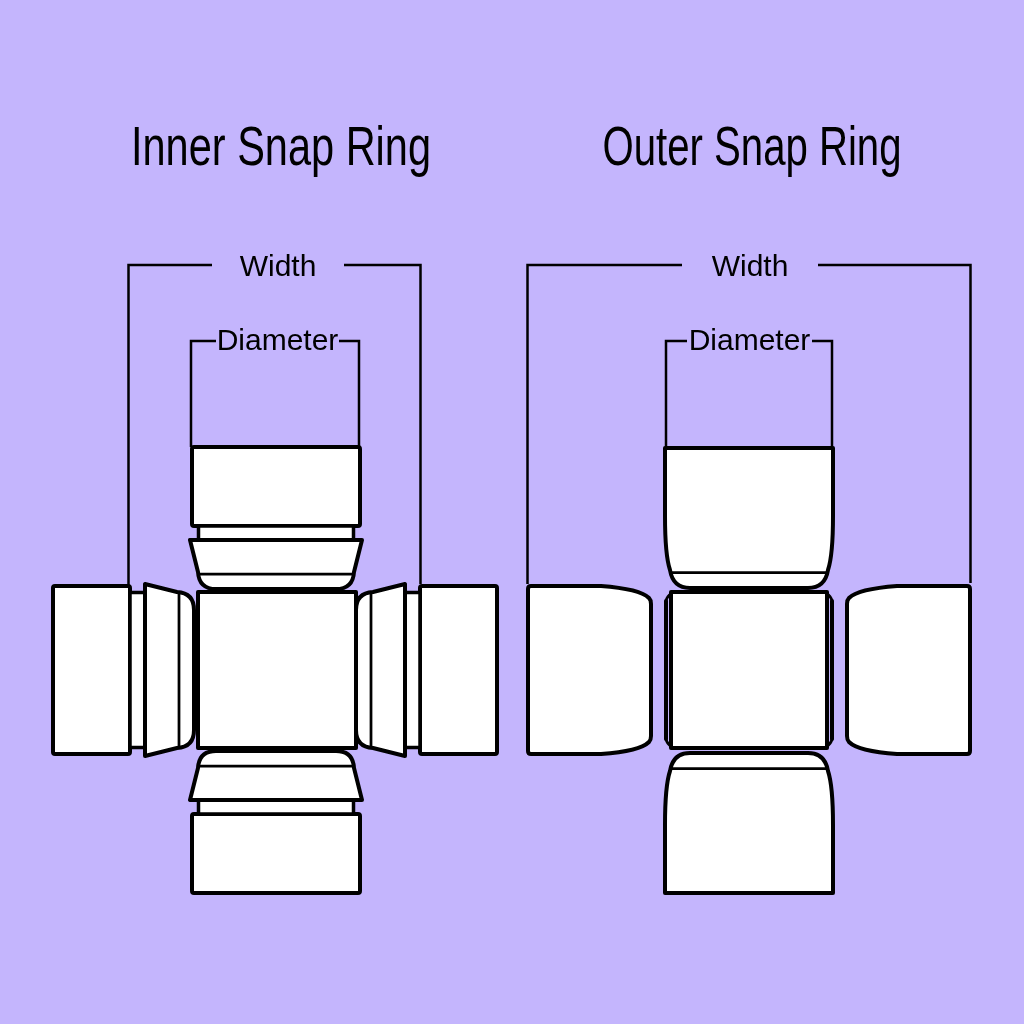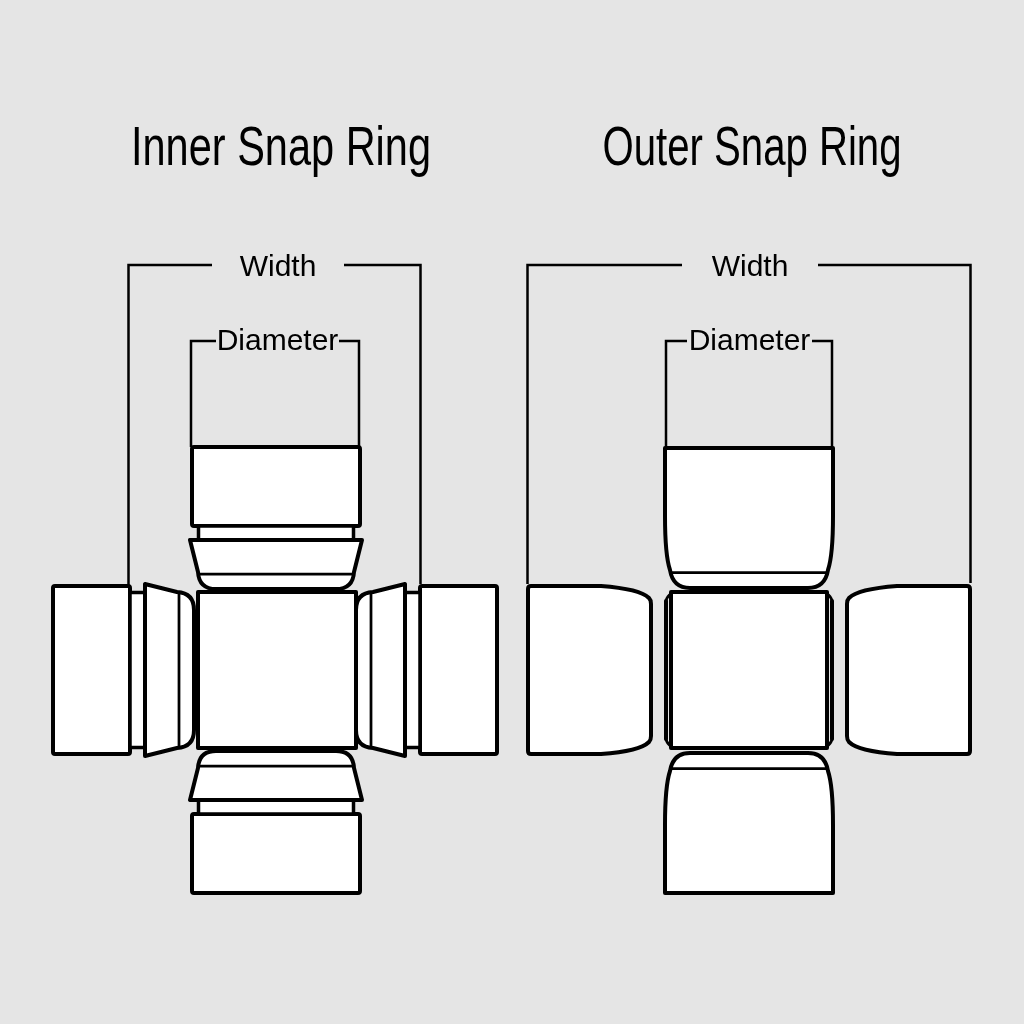--- a/index.html
+++ b/index.html
@@ -4,21 +4,21 @@
 <style>
   html, body {
     margin: 0;
     padding: 0;
     background: #ffffff;
   }
   .canvas {
     position: relative;
     width: 1024px;
     height: 1024px;
-    background: #e5e5e5;
+    background: #c4b5fd;
     overflow: hidden;
   }
   svg {
     display: block;
     width: 1024px;
     height: 1024px;
   }
   .shape {
     fill: #ffffff;
     stroke: #000000;

